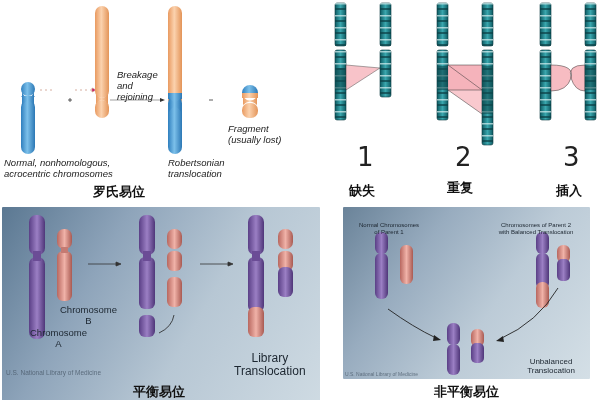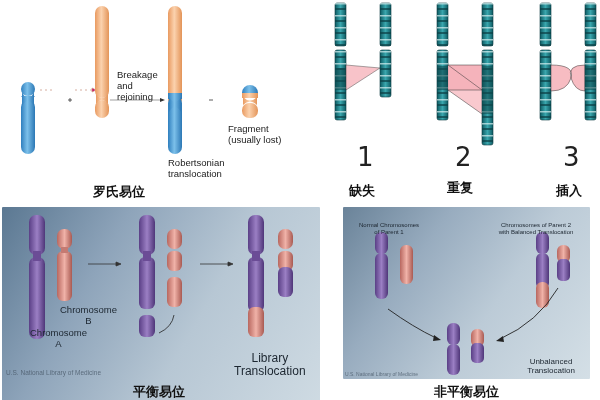--- a/index.html
+++ b/index.html
@@ -1,18 +1,18 @@
 <!DOCTYPE html>
 <html><head>
 <meta charset="utf-8">
 <style>
   html, body { margin:0; padding:0; }
   body { width:600px; height:400px; background:#ffffff; position:relative; overflow:hidden;
          font-family:"Liberation Sans", "DejaVu Sans", sans-serif; }
-  .lbl { font-size:9.5px; color:#222; line-height:11px; position:absolute; }
+  .lbl { font-size:9.5px; color:#222; line-height:11px; position:absolute;font-style:italic; }
   .cn { font-family:Liberation Mono, monospace; font-weight:bold; font-size:13px; color:#111; position:absolute; }
   .num { font-size:26px; color:#222; position:absolute; font-family:"DejaVu Sans", sans-serif; }
   .panel { position:absolute; border-radius:1px; overflow:hidden; }
   .panel-left { left:2px; top:207px; width:318px; height:204px;
     background:linear-gradient(120deg,#5b7892 0%,#8ea4ba 30%,#b7c7d4 60%,#cfdbe3 100%); }
   .panel-right { left:343px; top:207px; width:247px; height:172px;
     background:linear-gradient(125deg,#6a8399 0%,#98acbf 30%,#bccbd7 60%,#d4dfe6 100%); }
   .wm { position:absolute; font-size:6.5px; color:#4a5a6a; opacity:0.8; }
   .pl { position:absolute; color:#1c2630; font-size:9.5px; line-height:11px; text-align:center; }
   .pl-sm { position:absolute; color:#1c2630; font-size:6px; line-height:7px; text-align:center; }
@@ -78,20 +78,22 @@
       <path d="M243,97 Q250,104 257,97 L257,105 Q250,98 243,105 Z" fill="url(#go)"></path>
       <rect x="242" y="103" width="16" height="15" rx="7" fill="url(#go)"></rect>
     </g>
   </svg>
   <div class="lbl" style="left:117px;top:69px">
     <div>Breakage</div>
     <div>and</div>
     <div>rejoining</div>
   </div>
   <div class="lbl" style="left:4px;top:157px">
+    <div>Normal, nonhomologous,</div>
+    <div>acrocentric chromosomes</div>
   </div>
   <div class="lbl" style="left:168px;top:157px">
     <div>Robertsonian</div>
     <div>translocation</div>
   </div>
   <div class="lbl" style="left:228px;top:123px">
     <div>Fragment</div>
     <div>(usually lost)</div>
   </div>
   <div class="cn" style="left:93px;top:183px">罗氏易位</div>

